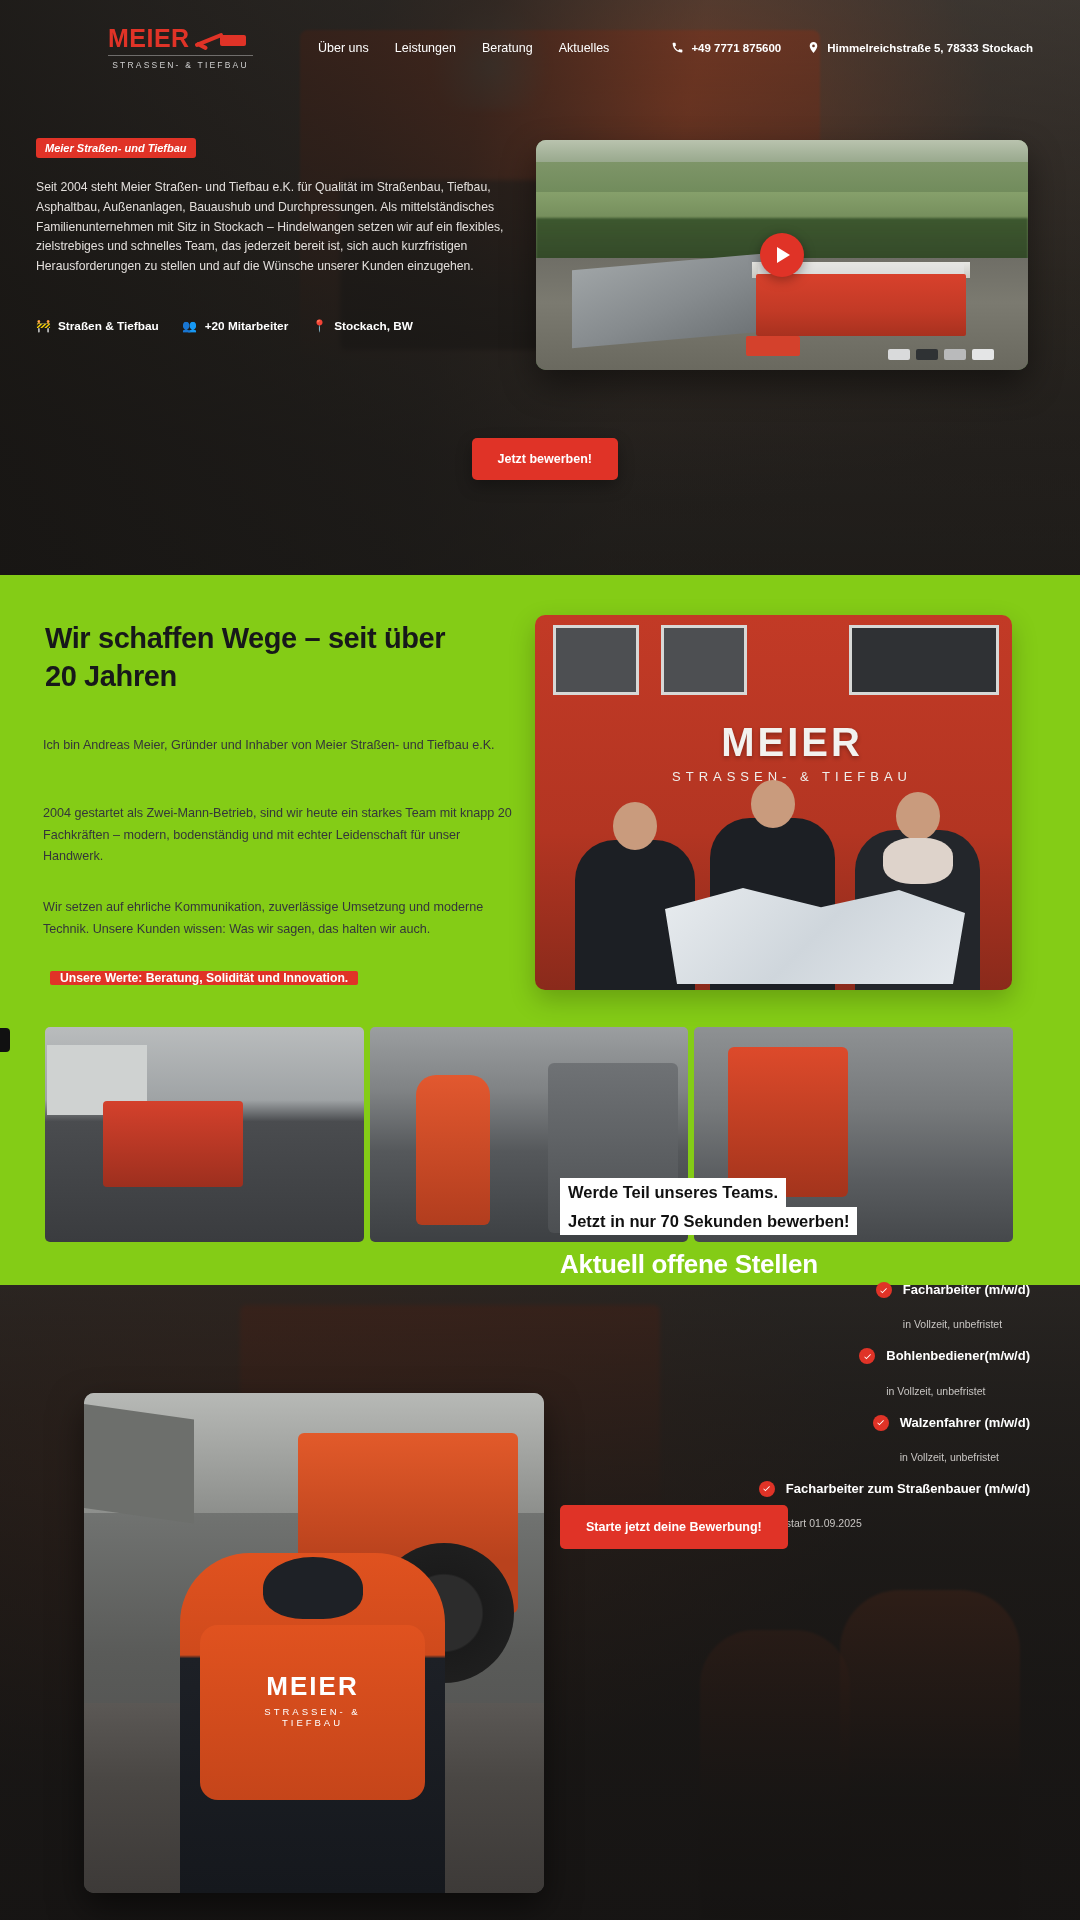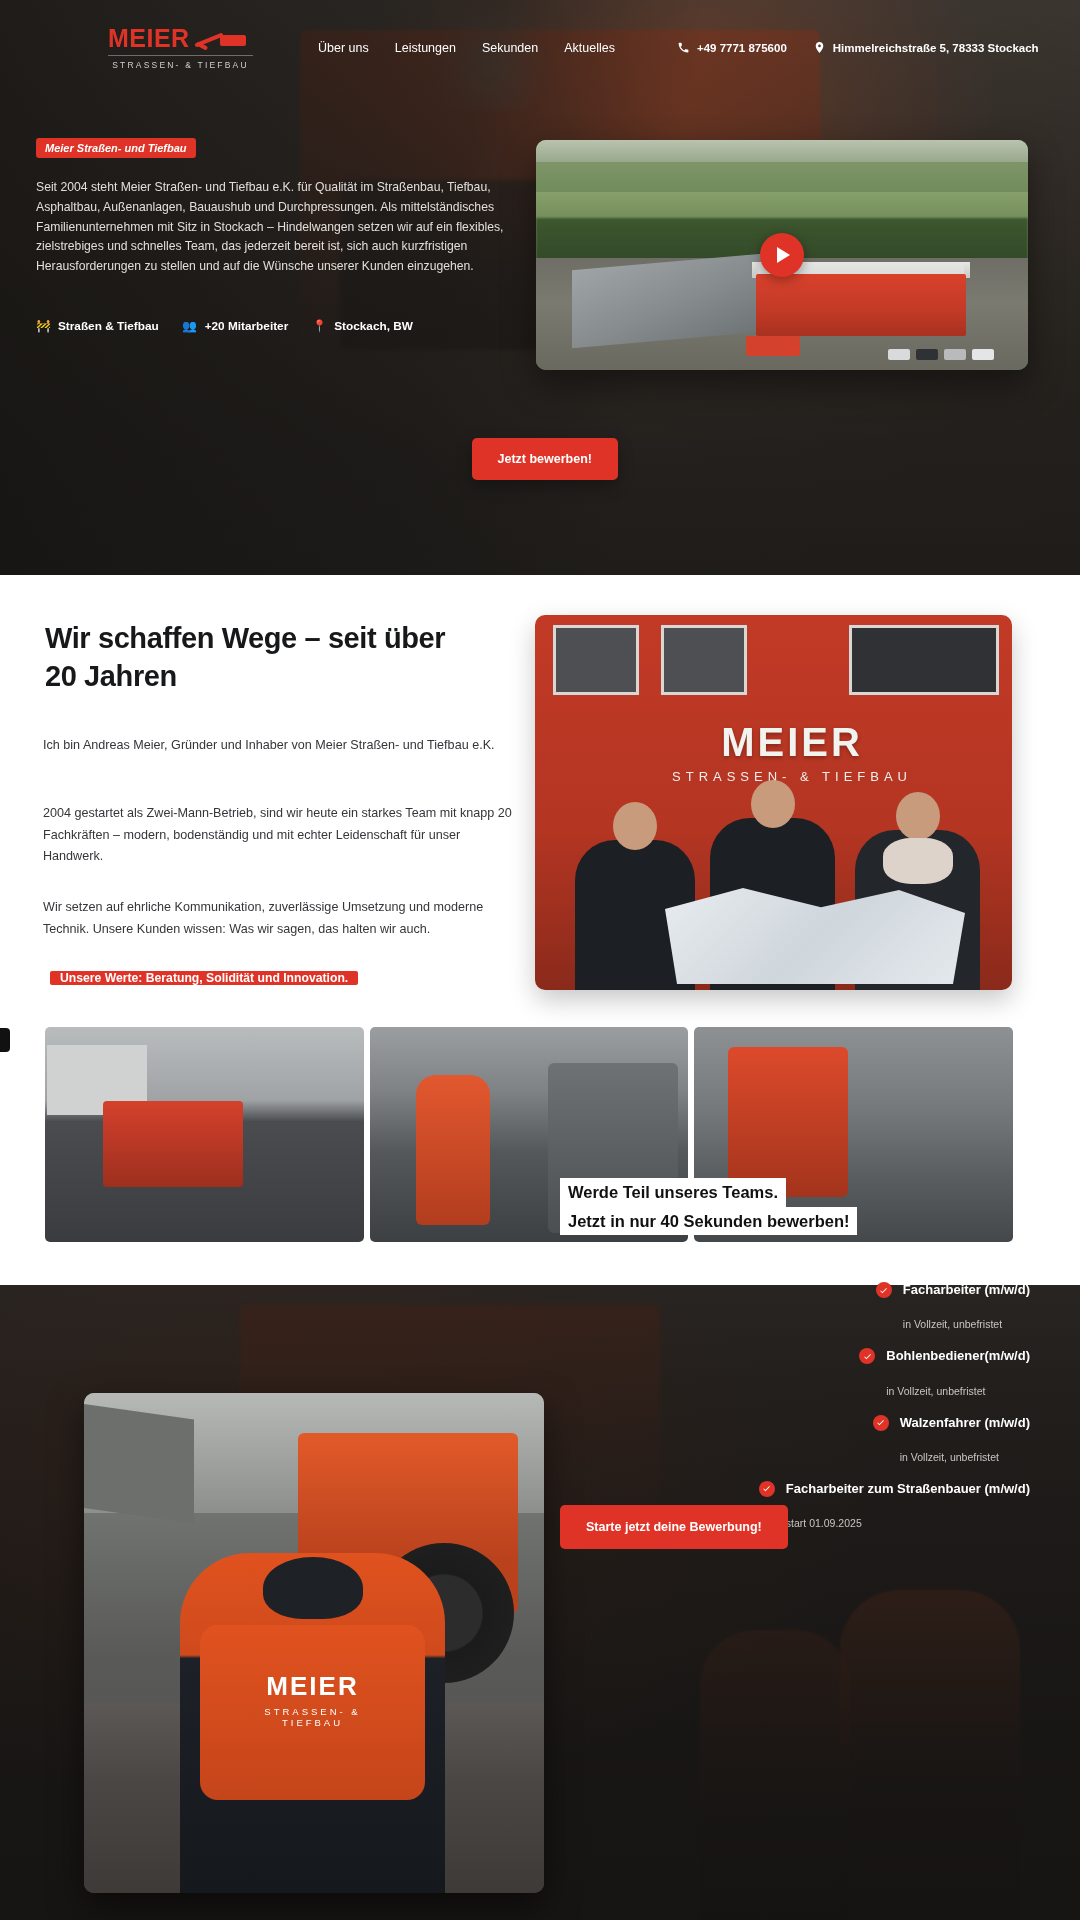--- a/index.html
+++ b/index.html
@@ -157,21 +157,21 @@
     position: absolute; right: 462px; top: 438px; z-index: 16;
     background: #e03327; color: #fff; border: none; border-radius: 5px;
     font-size: 12.5px; font-weight: 700; padding: 14px 26px; cursor: pointer;
     font-family: "Liberation Sans", sans-serif;
     box-shadow: 0 6px 16px rgba(0,0,0,.3);
   }
 
   
   .about {
     position: absolute; left: 0; top: 575px; width: 1080px; height: 920px;
-    background: #ffffff;
+    background: #84cc16;
   }
   .about-h2 {
     position: absolute; left: 45px; top: 45px; width: 430px;
     font-size: 29px; font-weight: 800; color: #17181a; line-height: 1.3; letter-spacing: -.4px;
   }
   .about-p { position: absolute; left: 43px; width: 480px; color: #34363a; font-size: 12.6px; line-height: 1.72; }
   .about-p1 { top: 160px; }
   .about-p2 { top: 228px; }
   .about-p3 { top: 322px; }
   .values {
@@ -315,21 +315,21 @@
               <span class="arm"></span>
               <span class="arm2"></span>
           </span>
         </div>
         <div class="logo-sub">STRASSEN- &amp; TIEFBAU</div>
       </div>
 
       <nav class="nav">
         <a href="#">Über uns</a>
         <a href="#">Leistungen</a>
-        <a href="#">Sekunden</a>
+        <a href="#">Beratung</a>
         <a href="#">Aktuelles</a>
       </nav>
 
       <div class="hdr-contact">
         <div class="hdr-item">
           <span class="ico">
             <svg viewBox="0 0 24 24">
                 <path d="M6.6 10.8c1.4 2.8 3.8 5.1 6.6 6.6l2.2-2.2c.3-.3.7-.4 1-.2 1.2.4 2.4.6 3.6.6.6 0 1 .4 1 1V20c0 .6-.4 1-1 1C10.6 21 3 13.4 3 4c0-.6.4-1 1-1h3.5c.6 0 1 .4 1 1 0 1.3.2 2.5.6 3.6.1.4 0 .7-.2 1l-2.3 2.2z"></path>
               </svg>
           </span>
@@ -451,21 +451,21 @@
             <div class="w">MEIER</div>
             <div class="s">STRASSEN- &amp; TIEFBAU</div>
           </div>
         </div>
       </div>
     </div>
   </section>
 
   <div class="c-h-wrap">
     <div><span class="ribbon1">Werde Teil unseres Teams.</span></div>
-    <div><span class="ribbon2">Jetzt in nur 40 Sekunden bewerben!</span></div>
+    <div><span class="ribbon2">Jetzt in nur 70 Sekunden bewerben!</span></div>
     <h2 class="c-h2">Aktuell offene Stellen</h2>
   </div>
 
   <div class="jobs">
     <div class="job">
       <span class="check">
         <svg viewBox="0 0 24 24">
             <path d="M9 16.2 4.8 12l-1.4 1.4L9 19 21 7l-1.4-1.4z"></path>
           </svg>
       </span>

